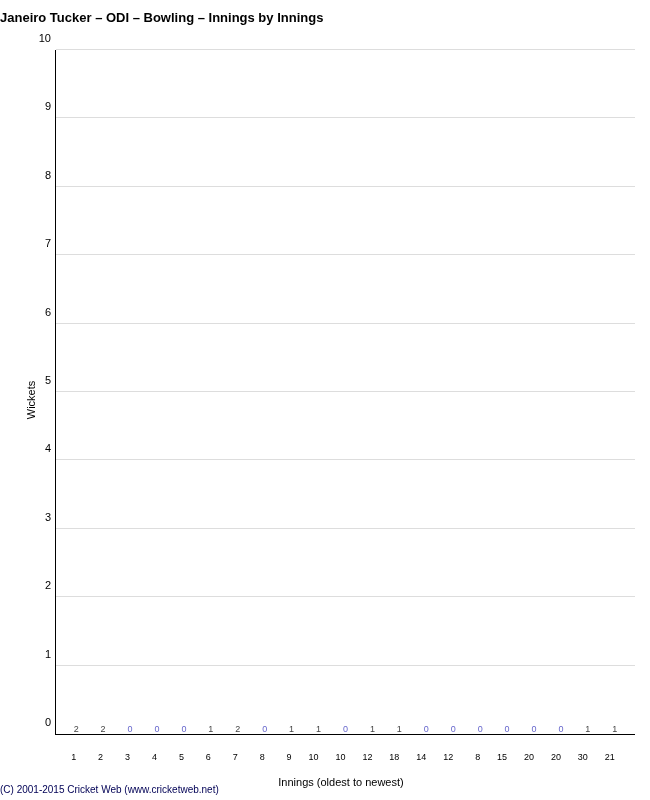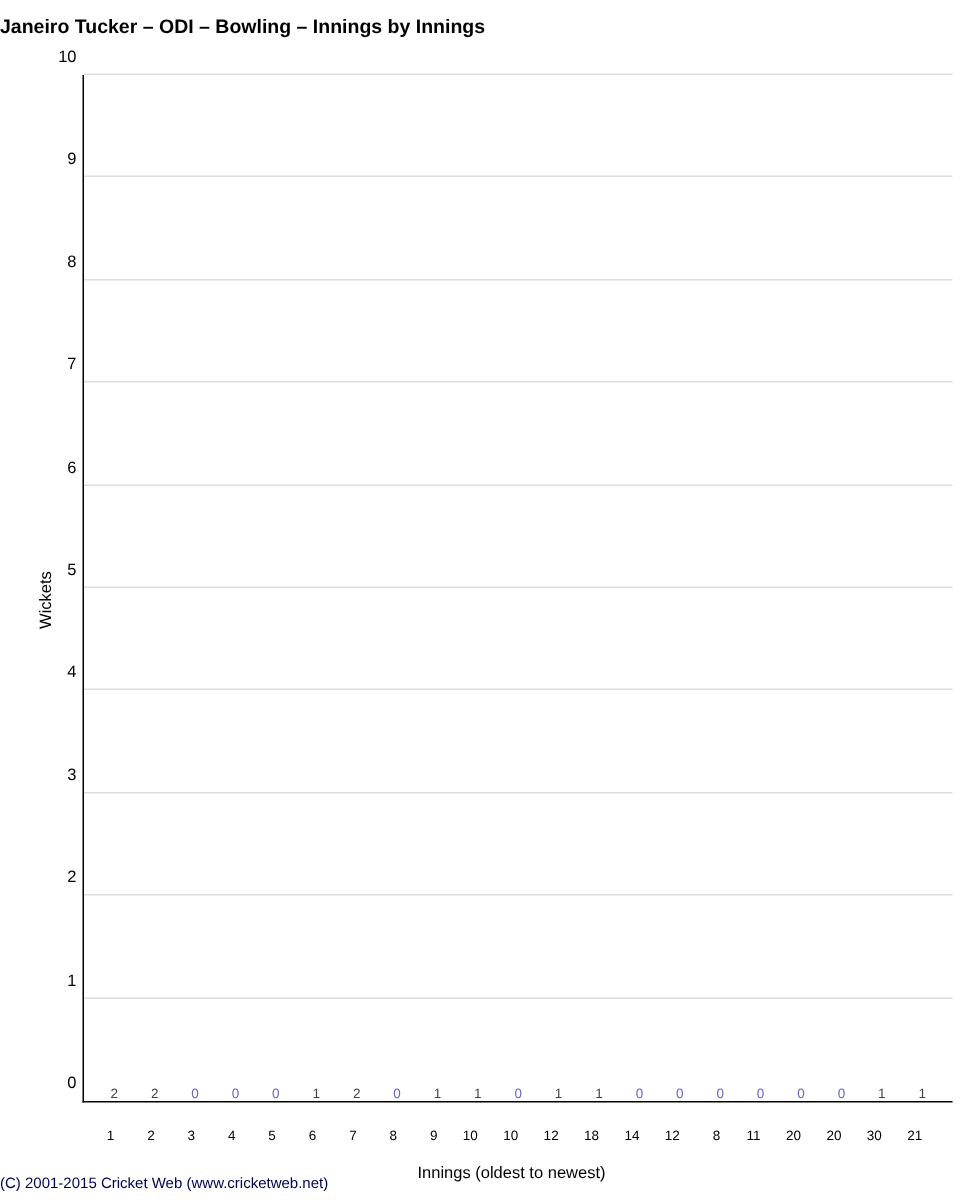--- a/index.html
+++ b/index.html
@@ -202,21 +202,21 @@
       <div class="bar-group" style="left: 68.6047%;">
         <div class="bar-label-top" style="bottom: 0.5%; left: -10px; color: rgb(102, 102, 204);">0</div>
         <div class="x-tick-label">12</div>
       </div>
       <div class="bar-group" style="left: 73.2558%;">
         <div class="bar-label-top" style="bottom: 0.5%; left: -10px; color: rgb(102, 102, 204);">0</div>
         <div class="x-tick-label">8</div>
       </div>
       <div class="bar-group" style="left: 77.907%;">
         <div class="bar-label-top" style="bottom: 0.5%; left: -10px; color: rgb(102, 102, 204);">0</div>
-        <div class="x-tick-label">11</div>
+        <div class="x-tick-label">15</div>
       </div>
       <div class="bar-group" style="left: 82.5581%;">
         <div class="bar-label-top" style="bottom: 0.5%; left: -10px; color: rgb(102, 102, 204);">0</div>
         <div class="x-tick-label">20</div>
       </div>
       <div class="bar-group" style="left: 87.2093%;">
         <div class="bar-label-top" style="bottom: 0.5%; left: -10px; color: rgb(102, 102, 204);">0</div>
         <div class="x-tick-label">20</div>
       </div>
       <div class="bar-group" style="left: 91.8605%;">

